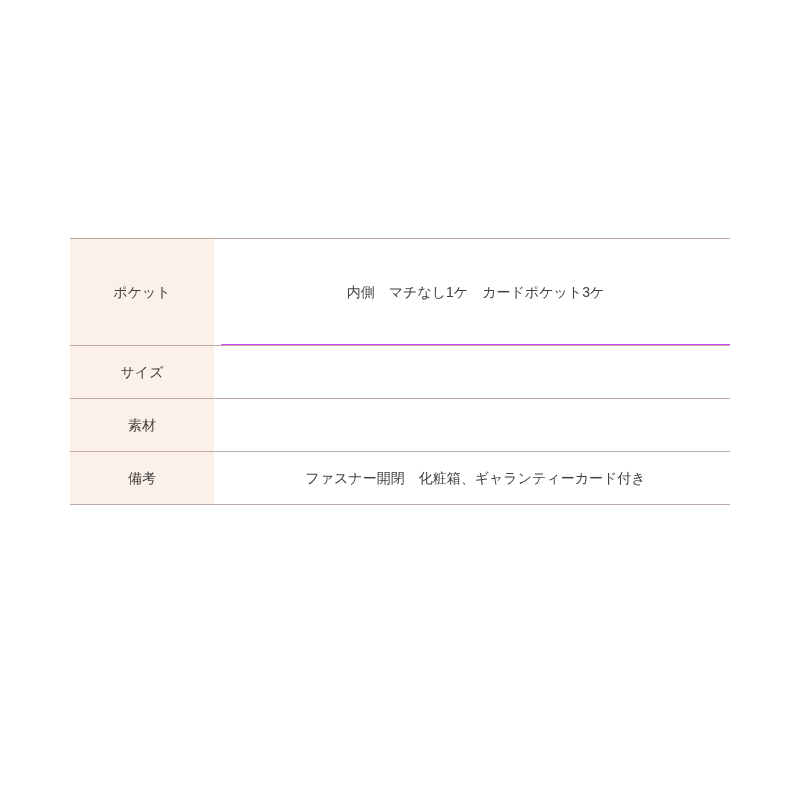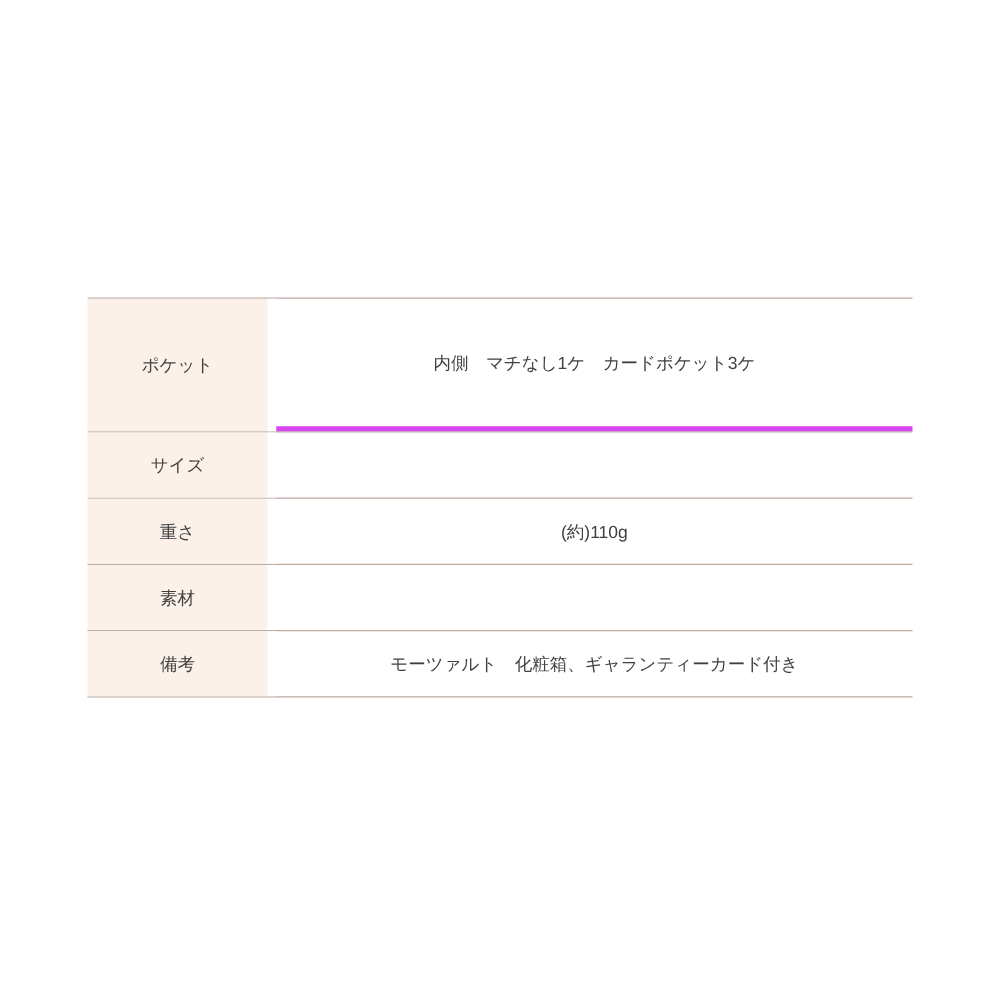--- a/index.html
+++ b/index.html
@@ -48,55 +48,48 @@
     display: flex;
     flex-direction: column;
   }
   .value-cell {
     flex: 1;
     display: flex;
     align-items: center;
     justify-content: center;
   }
   .value-cell.divided {
-    border-bottom: 4px solid #d946ef;
+    border-bottom: 1px solid #d946ef;
   }
 </style>
 </head>
 <body>
 
 <div class="spec-table">
 
   <div class="row tall">
     <div class="label-cell">ポケット</div>
     <div class="col-gap"></div>
     <div class="value-stack">
       <div class="value-cell divided">内側　マチなし1ケ　カードポケット3ケ</div>
     </div>
   </div>
 
   <div class="row">
     <div class="label-cell">サイズ</div>
     <div class="col-gap"></div>
   </div>
 
-  <div class="row">
-    <div class="label-cell">重さ</div>
-    <div class="col-gap"></div>
-    <div class="value-stack">
-      <div class="value-cell">(約)110g</div>
-    </div>
-  </div>
 
   <div class="row">
     <div class="label-cell">素材</div>
     <div class="col-gap"></div>
   </div>
 
   <div class="row">
     <div class="label-cell">備考</div>
     <div class="col-gap"></div>
     <div class="value-stack">
-      <div class="value-cell">モーツァルト　化粧箱、ギャランティーカード付き</div>
+      <div class="value-cell">ファスナー開閉　化粧箱、ギャランティーカード付き</div>
     </div>
   </div>
 
 </div>
 
 </body></html>

